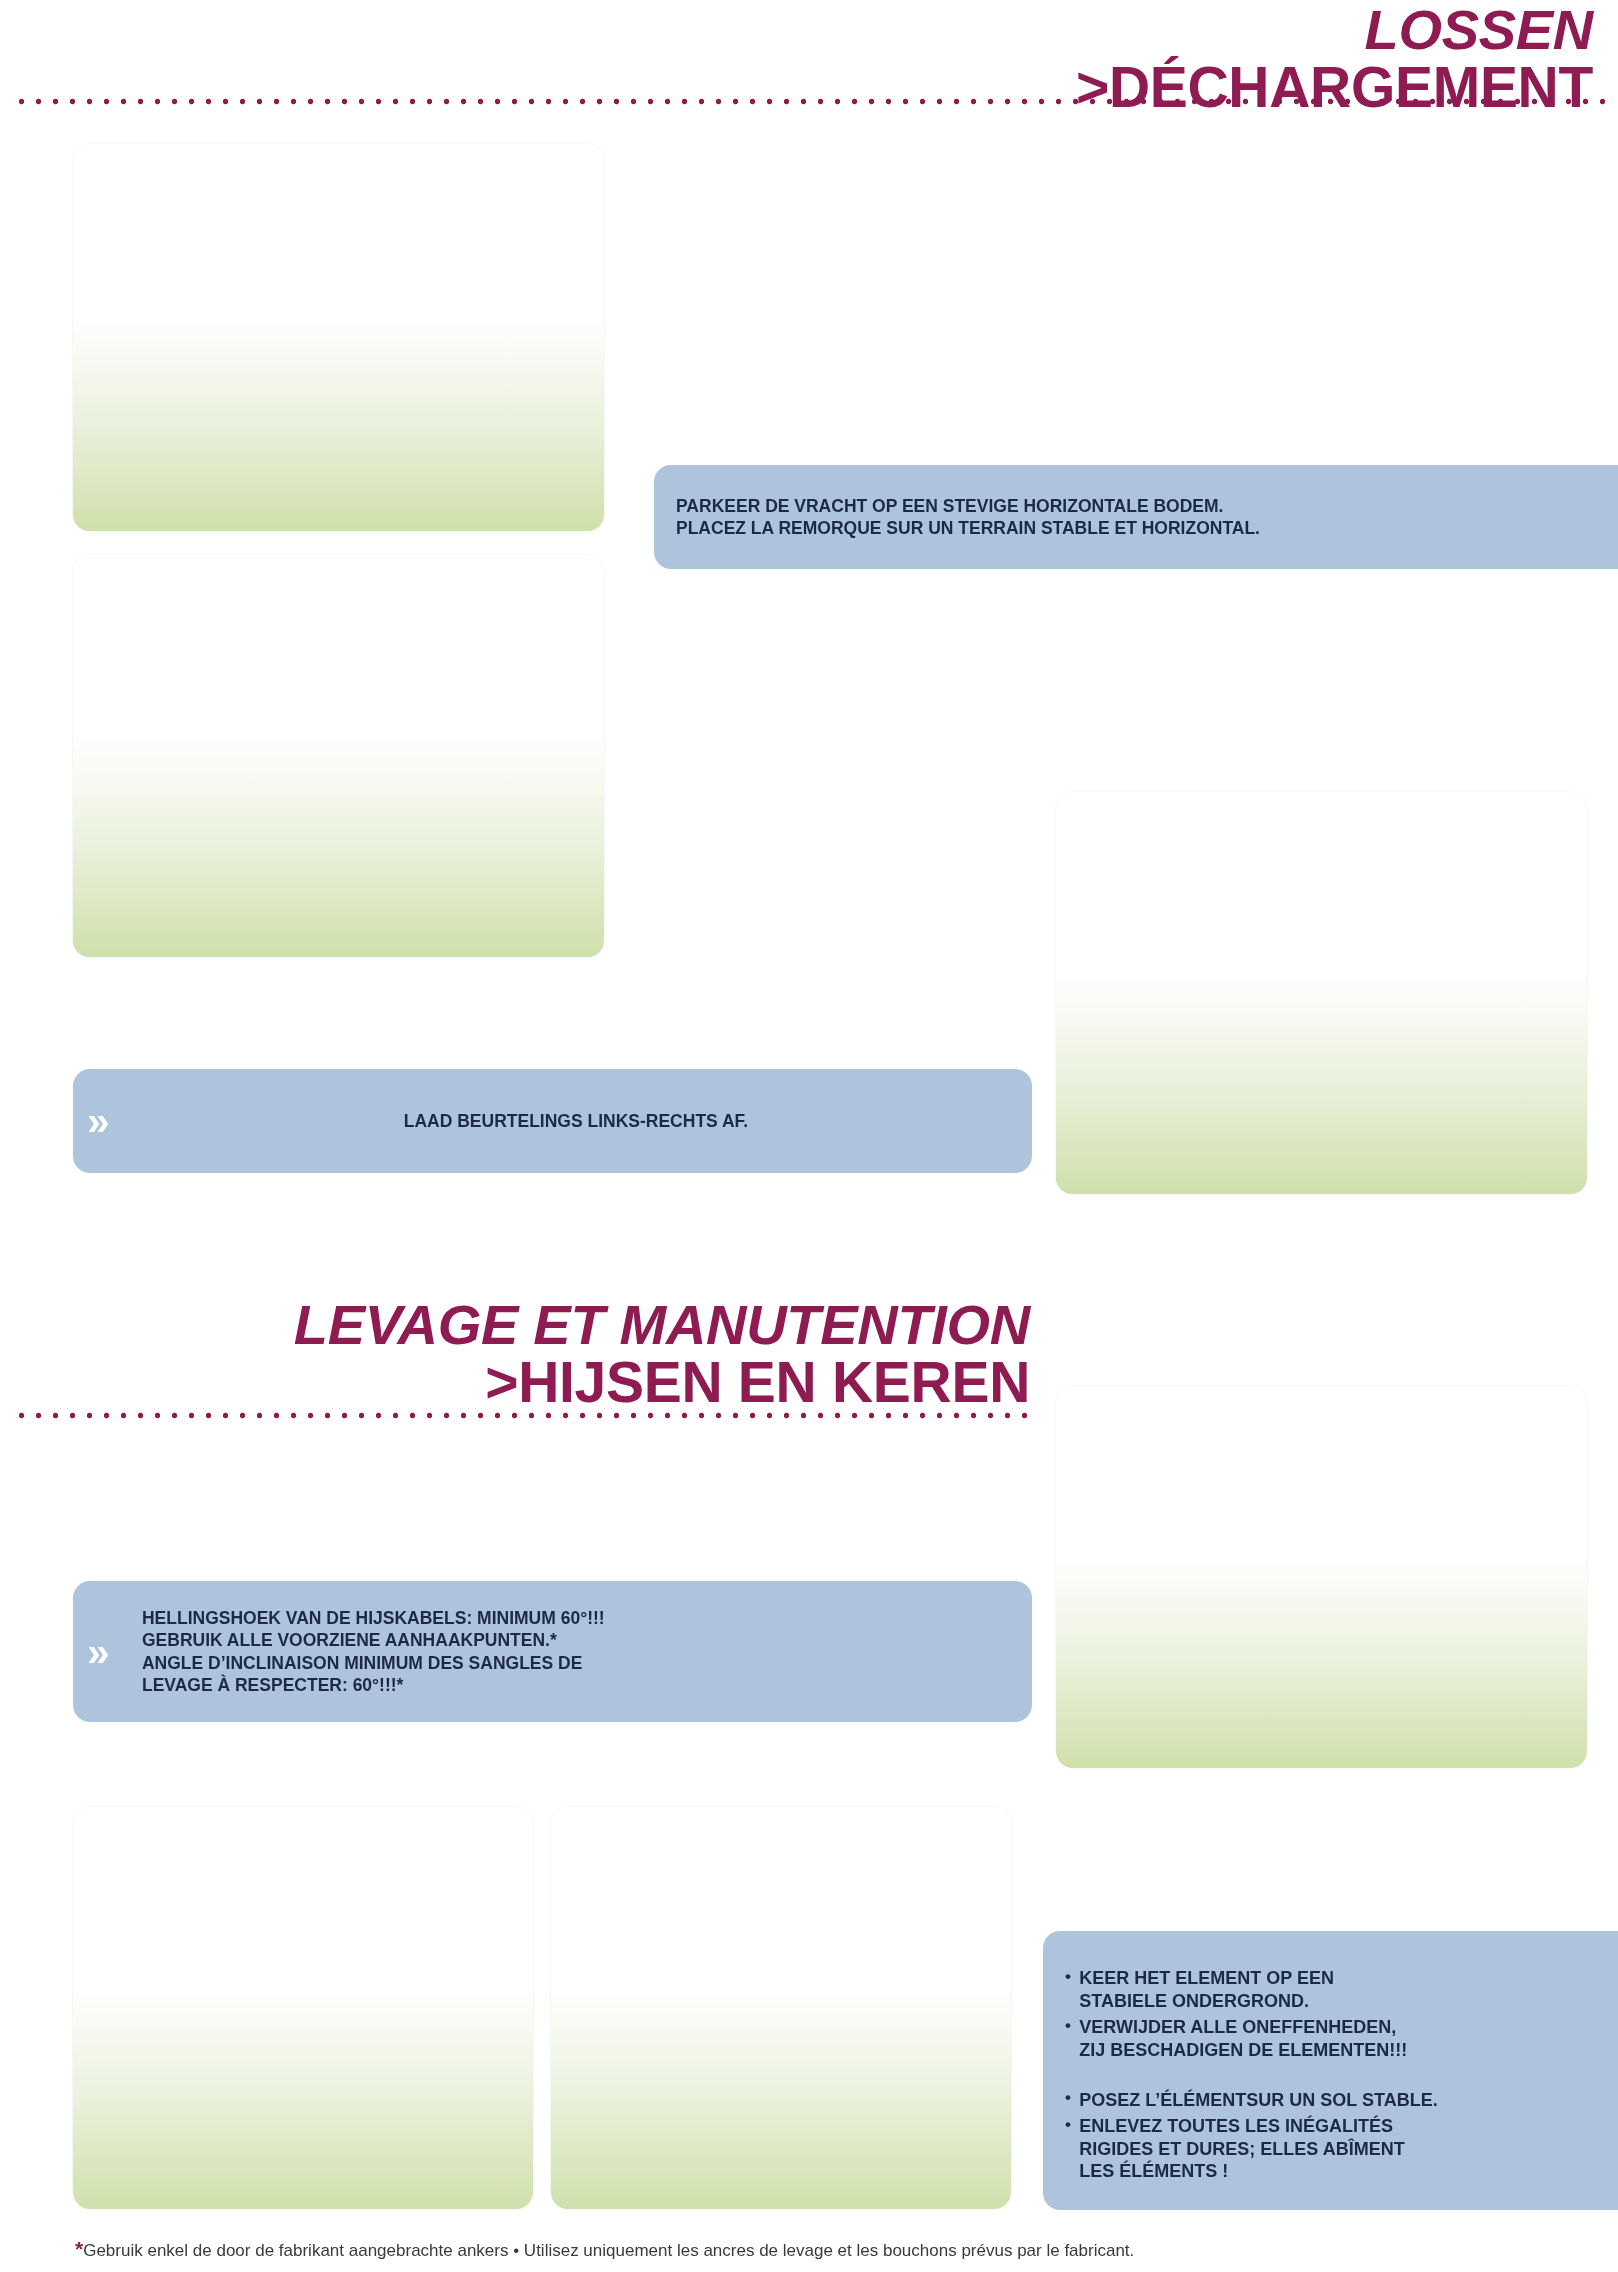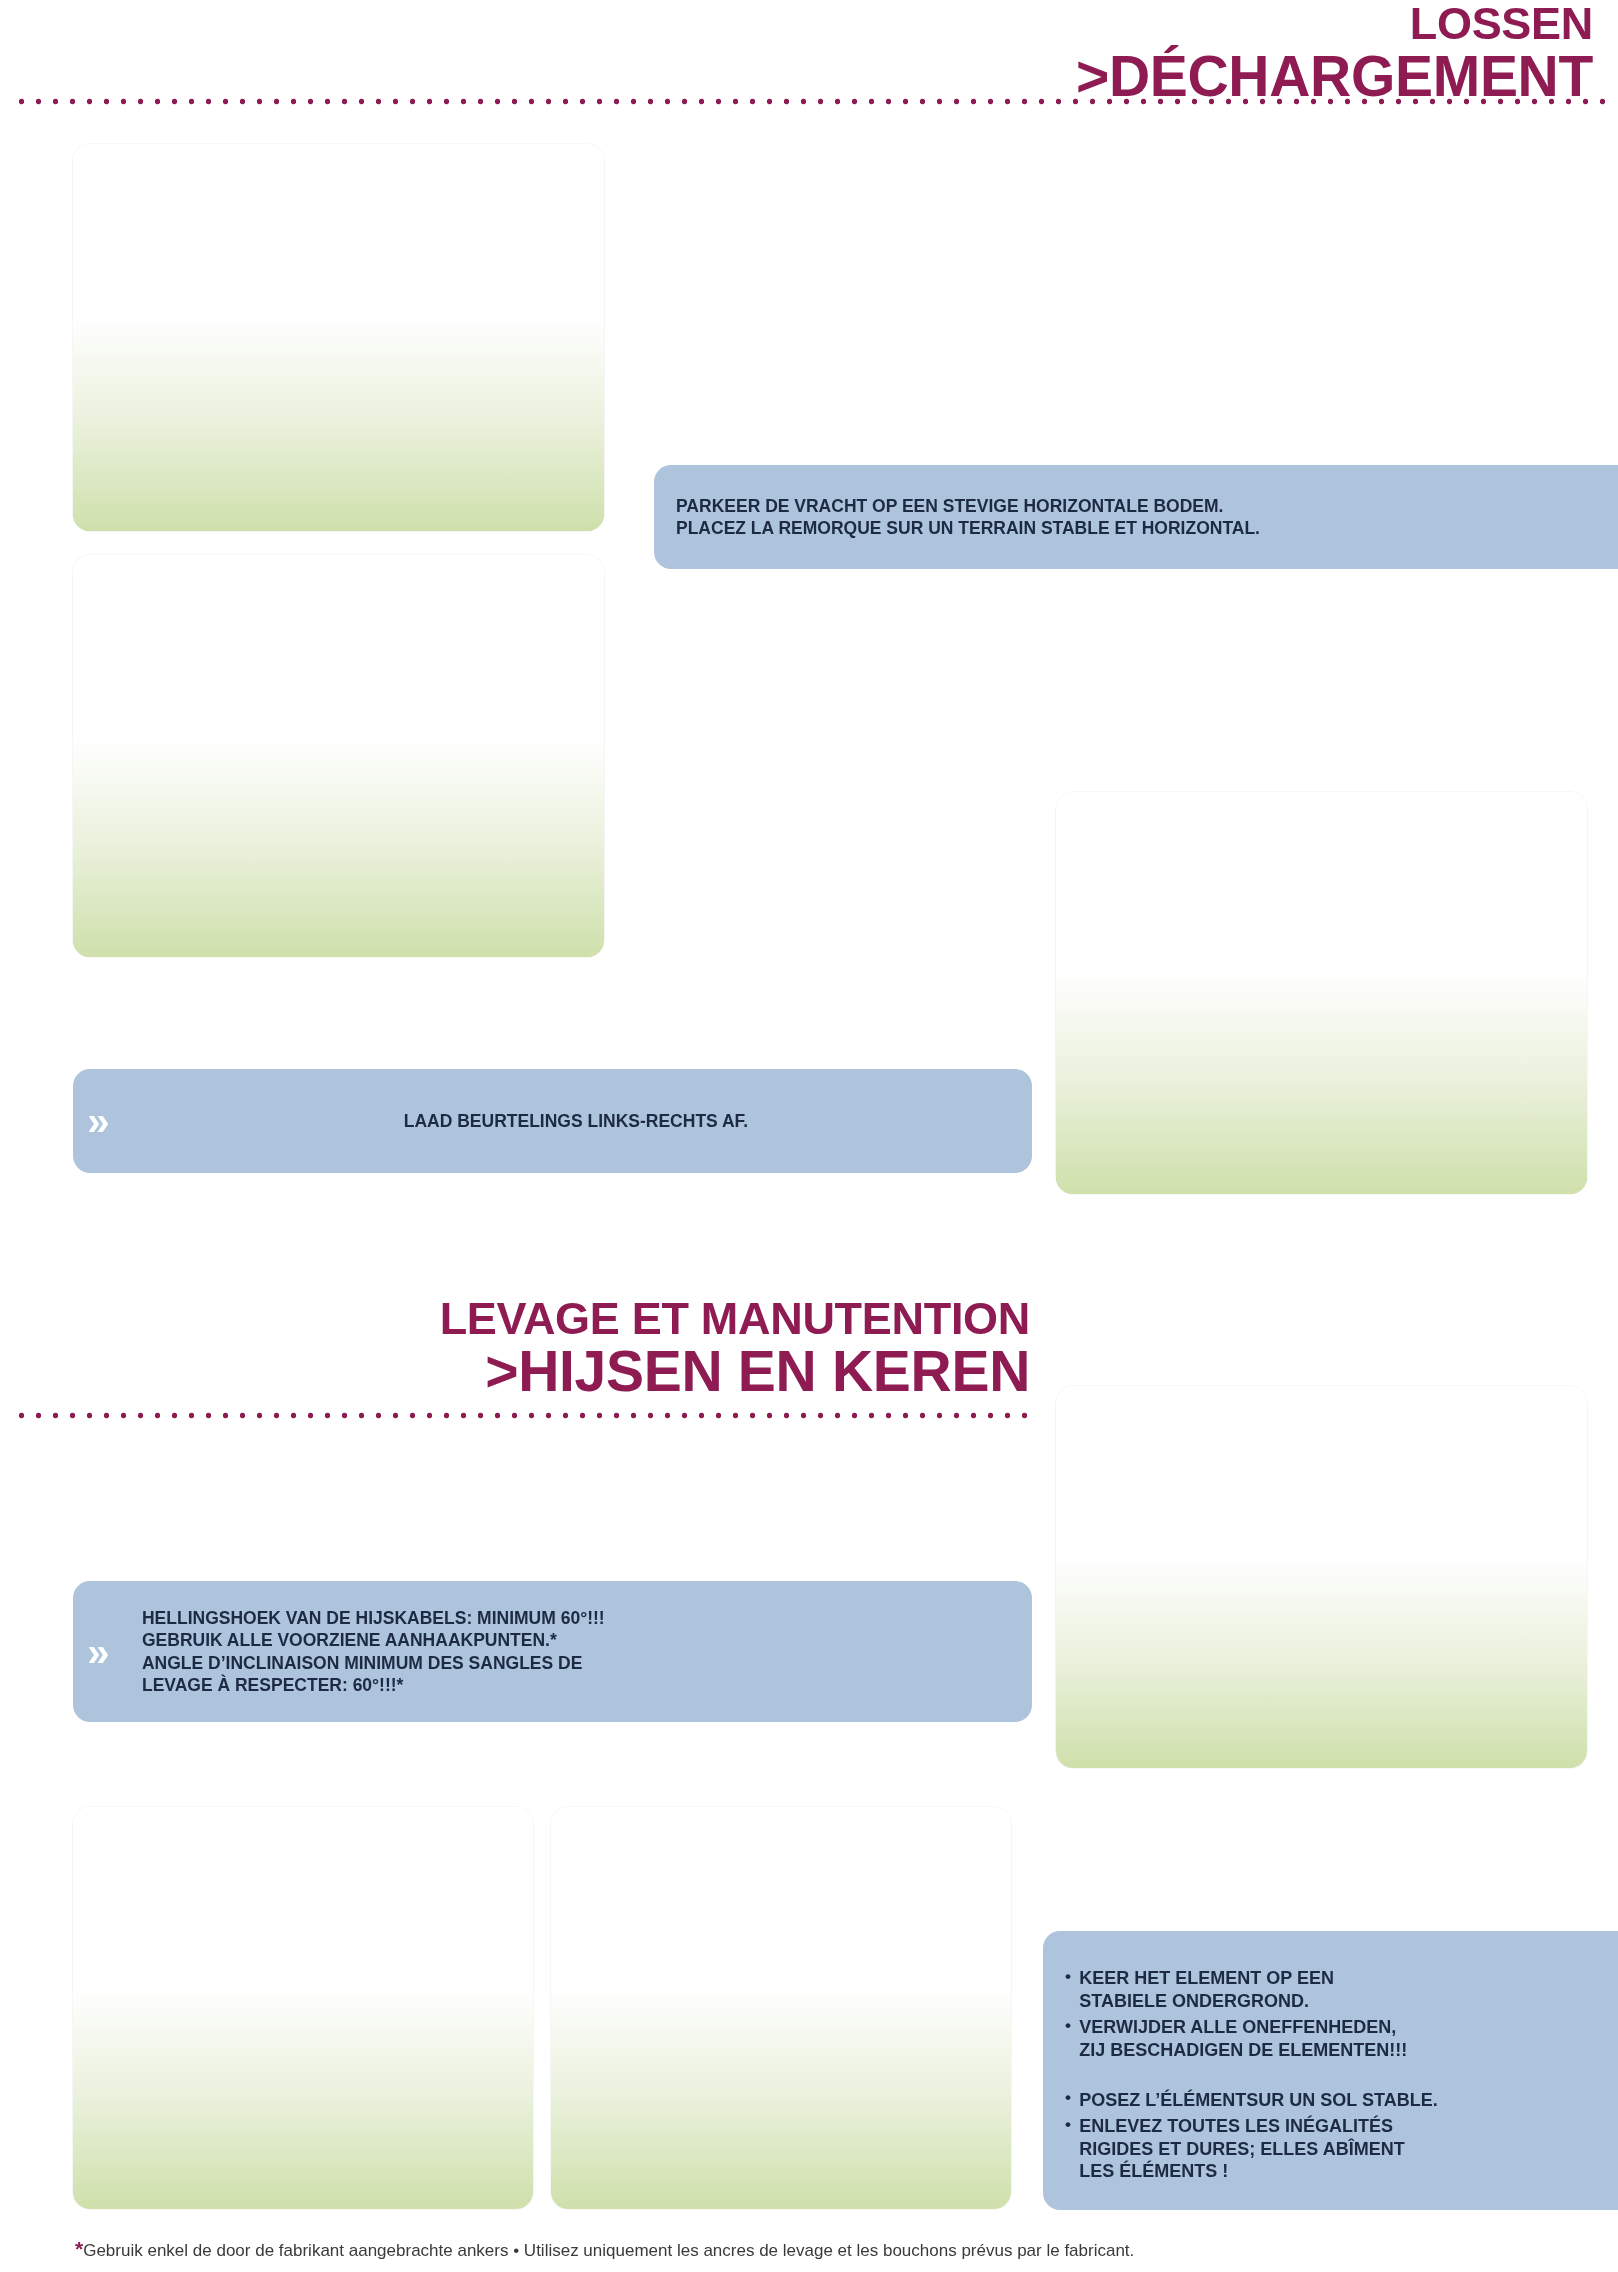--- a/index.html
+++ b/index.html
@@ -14,21 +14,21 @@
   .page { position:absolute; inset:0; }
 
   
   .sect-head {
     position:absolute;
     color:#8e1b52;
     font-weight:bold;
     letter-spacing:-0.3px;
     line-height:1.02;
   }
-  .sect-head .l1 { font-size:45px; display:block; }
+  .sect-head .l1 { font-size:56px; display:block;font-style:italic; }
   .sect-head .l2 { font-size:57px; display:block; }
   .sect-head.right { text-align:right; right:26px; }
   .dotline {
     position:absolute;
     height:6.5px;
     background-image: radial-gradient(circle, #8e1b52 0 2.6px, transparent 2.9px);
     background-size: 17px 6.5px;
     background-repeat: repeat-x;
   }
 

